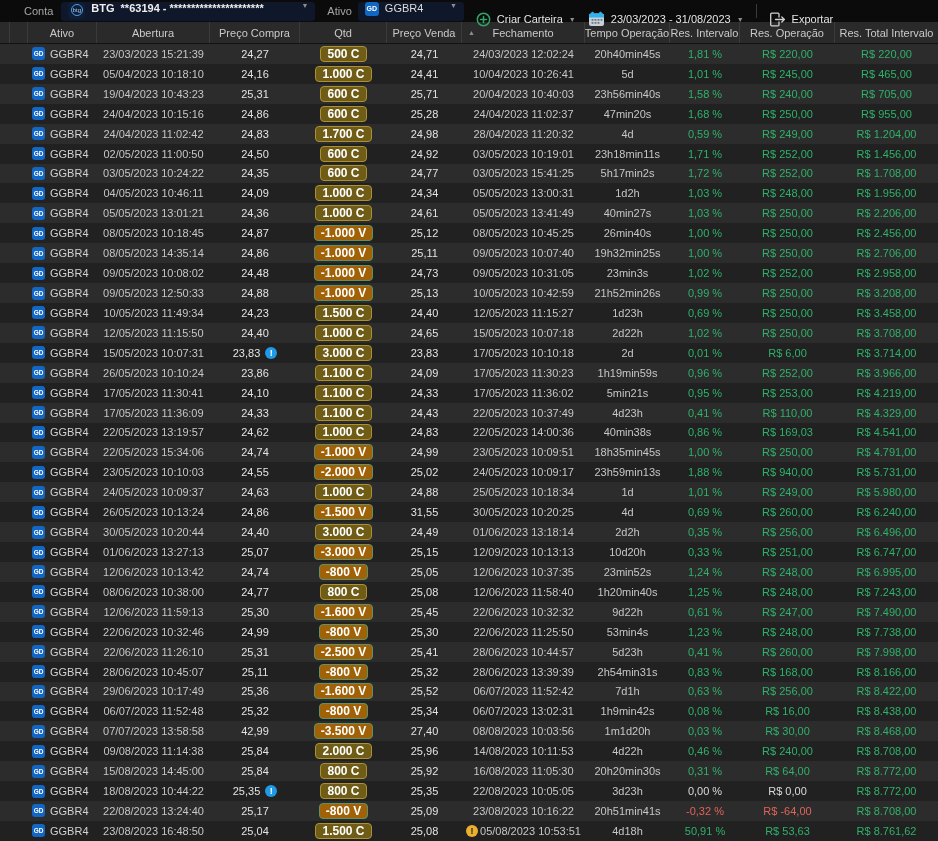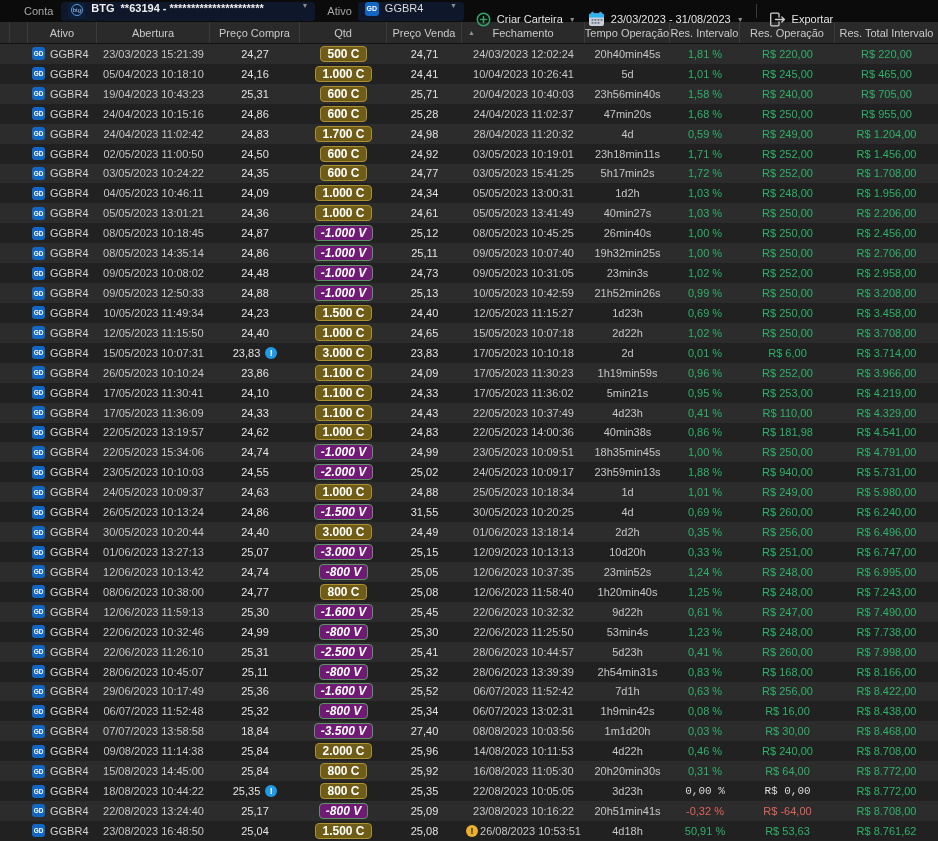--- a/index.html
+++ b/index.html
@@ -38,24 +38,24 @@
   .row:nth-child(odd){background:#2c2c2c;}
   .row:nth-child(even){background:#212121;}
   .cell{display:flex;align-items:center;justify-content:center;white-space:nowrap;min-width:0;}
   .cell.ativo{justify-content:flex-start;gap:5px;padding-left:4px;}
   .cell.ativo .asset-logo{width:13px;height:13px;font-size:6.5px;}
   .dim{color:#c6c6c6;}
   .price{color:#e3e3e3;gap:5px;}
   .sym{color:#d2d2d2;}
   .pos{color:#2fb169;}
   .neg{color:#e0635a;}
-  .neu{color:#dadada;font-family:Liberation Mono, monospace;}
+  .neu{color:#dadada;}
   .badge{font-weight:bold;color:#fff;padding:0 6px;border-radius:4px;border:1px solid;line-height:14px;font-size:12px;}
   .badge.buy{background:#6e5c17;border-color:#ab9134;}
-  .badge.sell{background:#701a75;border-color:#5f9365;font-style:italic;}
+  .badge.sell{background:#a16207;border-color:#5f9365;}
   .dot{width:12px;height:12px;border-radius:50%;font-size:9px;font-weight:bold;display:inline-flex;align-items:center;justify-content:center;flex:none;}
   .info-dot{background:#1e9ae6;color:#fff;}
   .warn-dot{background:#eab02e;color:#222;margin-right:2px;}
 </style>
 </head>
 <body>
 
 <div class="toolbar">
   <span class="tb-label">Conta</span>
 
@@ -684,21 +684,21 @@
     </div>
     <div class="cell price">
       <span>24,83</span>
     </div>
     <div class="cell dim">
 
       <span>22/05/2023 14:00:36</span>
     </div>
     <div class="cell dim">40min38s</div>
     <div class="cell pos">0,86 %</div>
-    <div class="cell pos">R$ 181,98</div>
+    <div class="cell pos">R$ 169,03</div>
     <div class="cell pos">R$ 4.541,00</div>
   </div>
 
   <div class="row">
     <div class="cell"></div>
     <div class="cell"></div>
     <div class="cell ativo">
       <span class="asset-logo">GD</span>
       <span class="sym">GGBR4</span>
     </div>
@@ -1089,21 +1089,21 @@
 
   <div class="row">
     <div class="cell"></div>
     <div class="cell"></div>
     <div class="cell ativo">
       <span class="asset-logo">GD</span>
       <span class="sym">GGBR4</span>
     </div>
     <div class="cell dim">07/07/2023 13:58:58</div>
     <div class="cell price">
-      <span>18,84</span>
+      <span>42,99</span>
 
     </div>
     <div class="cell">
       <span class="badge sell">-3.500 V</span>
     </div>
     <div class="cell price">
       <span>27,40</span>
     </div>
     <div class="cell dim">
 
@@ -1240,20 +1240,20 @@
 
     </div>
     <div class="cell">
       <span class="badge buy">1.500 C</span>
     </div>
     <div class="cell price">
       <span>25,08</span>
     </div>
     <div class="cell dim">
       <span class="dot warn-dot" style="display: inline-flex;">!</span>
-      <span>26/08/2023 10:53:51</span>
+      <span>05/08/2023 10:53:51</span>
     </div>
     <div class="cell dim">4d18h</div>
     <div class="cell pos">50,91 %</div>
     <div class="cell pos">R$ 53,63</div>
     <div class="cell pos">R$ 8.761,62</div>
   </div>
 </div>
 
 </body></html>

